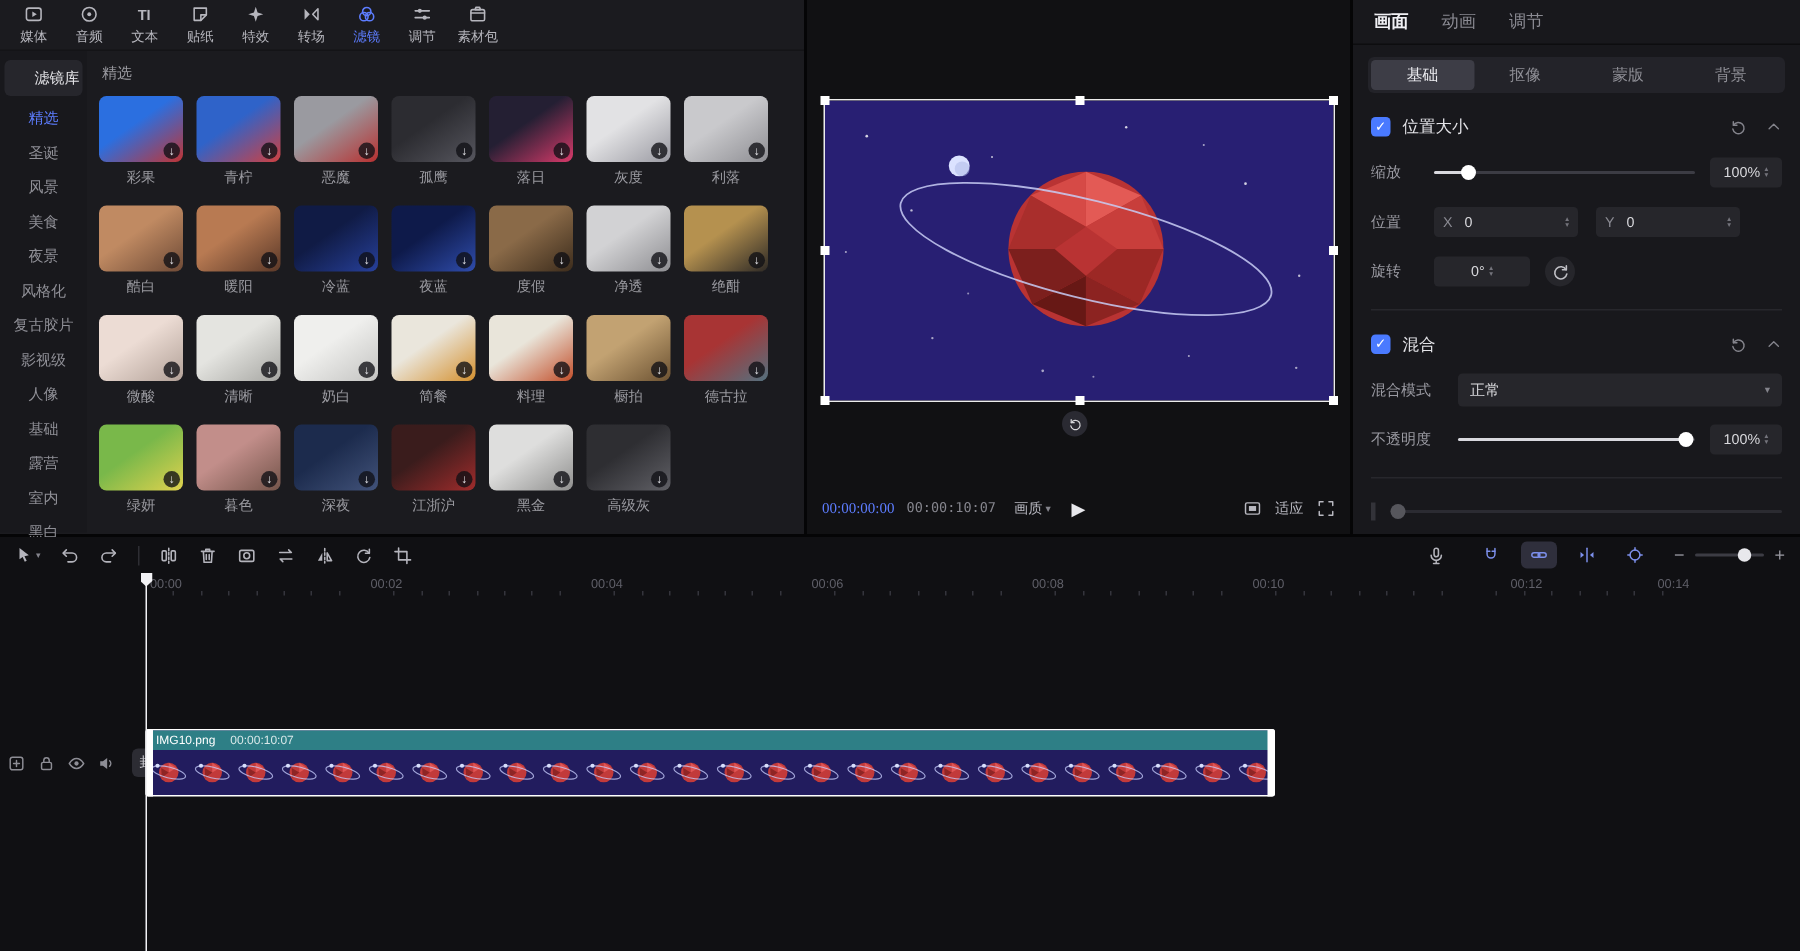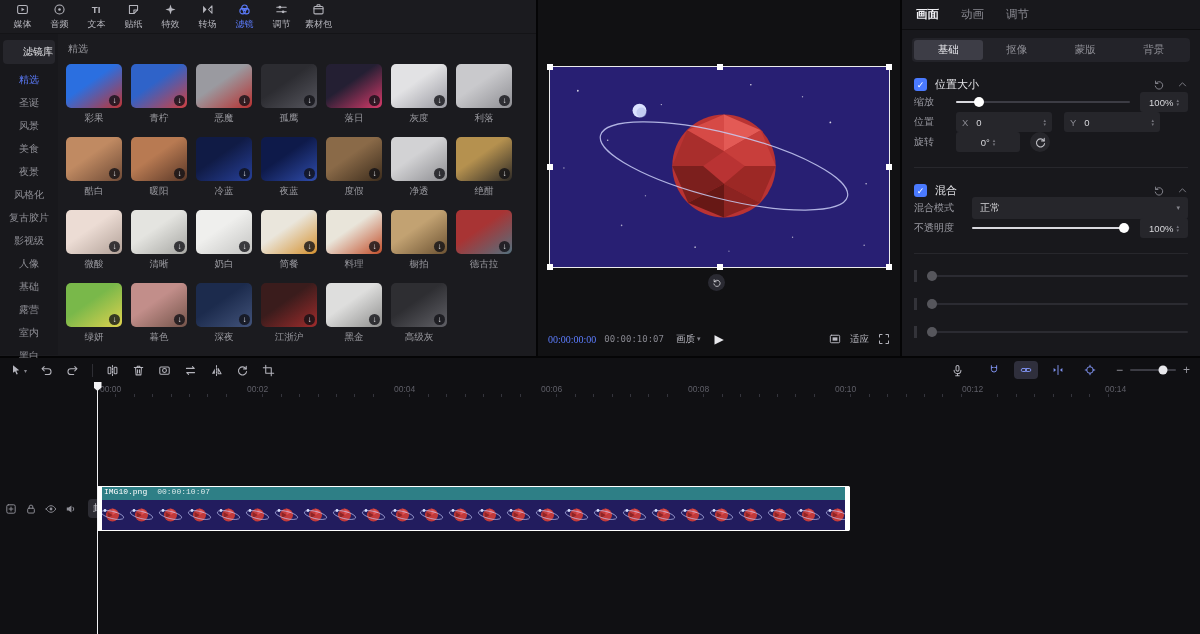--- a/index.html
+++ b/index.html
@@ -55,21 +55,21 @@
   .seg{display:flex;background:#232329;border-radius:4px;margin:8px 10px 0;height:24px;padding:2px;}
   .seg-item{flex:1;display:flex;align-items:center;justify-content:center;font-size:10.5px;color:#8f8f96;border-radius:3px;cursor:pointer;}
   .seg-item.active{background:#3d3d46;color:#ececf0;}
   .insp-body{padding:0 12px;}
   .sec-head{display:flex;align-items:center;margin-top:15px;}
   .cb{width:13px;height:13px;border-radius:3px;background:#4a7aff;color:#fff;font-size:9px;display:flex;align-items:center;justify-content:center;cursor:pointer;flex-shrink:0;}
   .cb.off{background:transparent;border:1.2px solid #5a5a64;}
   .sec-title{margin-left:8px;font-size:11px;color:#e4e4e8;}
   .sec-icons{margin-left:auto;display:flex;gap:12px;color:#84848c;align-items:center;}
   .sec-icons span{cursor:pointer;display:flex;}
-  .irow{display:flex;align-items:center;height:20px;}
+  .irow{display:flex;align-items:center;margin-top:13px;height:20px;}
   .rlabel{width:42px;font-size:10px;color:#9a9aa2;flex-shrink:0;}
   .rlabel.w{width:58px;}
   .slider{flex:1;height:2px;background:#3c3c44;border-radius:1px;position:relative;margin-right:10px;cursor:pointer;}
   .slider .fill{position:absolute;left:0;top:0;bottom:0;background:#d8d8de;border-radius:1px;}
   .slider .knob{position:absolute;top:50%;width:10px;height:10px;border-radius:50%;background:#fff;transform:translate(-50%,-50%);}
   .valbox{width:48px;height:20px;background:#26262b;border-radius:3px;display:flex;align-items:center;justify-content:center;gap:3px;font-size:9.5px;color:#d8d8dc;flex-shrink:0;cursor:pointer;}
   .stp{display:flex;flex-direction:column;font-size:5px;line-height:4px;color:#74747c;}
   .xybox{width:96px;height:20px;background:#26262b;border-radius:3px;display:flex;align-items:center;padding:0 6px;font-size:9.5px;color:#d8d8dc;margin-right:12px;cursor:pointer;}
   .xybox .ax{color:#8a8a92;margin-right:8px;}
   .xybox .stp{margin-left:auto;}
@@ -98,21 +98,21 @@
   .zslider{width:46px;height:2px;background:#3c3c44;position:relative;border-radius:1px;cursor:pointer;}
   .zknob{position:absolute;left:72%;top:50%;transform:translate(-50%,-50%);width:9px;height:9px;background:#e8e8ec;border-radius:50%;}
   .ruler{position:relative;height:16px;}
   .r-label{position:absolute;top:2px;font-size:8.5px;color:#5f5f68;transform:translateX(3px);white-space:nowrap;}
   .r-tick{position:absolute;bottom:1px;width:1px;height:3px;background:#34343c;}
   .tracks{position:absolute;left:0;top:40px;right:0;bottom:0;}
   .track-controls{position:absolute;left:5px;top:101px;display:flex;align-items:center;gap:8px;color:#8d8d95;}
   .track-controls span{display:flex;cursor:pointer;}
   .cover-btn{background:#2c2c33;border-radius:4px;padding:3px 5px;font-size:9.5px;color:#cfcfd5;margin-left:3px;cursor:pointer;white-space:nowrap;}
   .clip{position:absolute;left:97px;top:88px;width:753px;height:45px;border:1px solid #fff;border-radius:2px;background:#221c5e;cursor:pointer;}
-  .clip-head{height:13px;background:#2e7f86;display:flex;gap:10px;padding-left:6px;font-size:8px;color:#fff;white-space:nowrap;overflow:hidden;font-family:Liberation Mono, monospace;}
+  .clip-head{height:13px;background:#2e7f86;display:flex;align-items:center;gap:10px;padding-left:6px;font-size:8px;color:#fff;white-space:nowrap;overflow:hidden;}
   .clip-head .dur{color:rgba(255,255,255,.82);}
   .clip-body{height:30px;display:flex;overflow:hidden;background:#221c5e;}
   .clip-body span{flex-shrink:0;}
   .clip-hd-l,.clip-hd-r{position:absolute;top:-1px;bottom:-1px;width:5px;background:#fff;cursor:ew-resize;}
   .clip-hd-l{left:-1px;border-radius:2px 0 0 2px;}
   .clip-hd-r{right:-1px;border-radius:0 2px 2px 0;}
   .playhead{position:absolute;left:97px;top:24px;bottom:0;width:1px;background:#f2f2f5;z-index:5;cursor:ew-resize;}
   .playhead::before{content:"";position:absolute;left:-3.5px;top:0;width:8px;height:9px;background:#f2f2f5;clip-path:polygon(0 0,100% 0,100% 60%,50% 100%,0 60%);}
 </style>
 </head>
@@ -755,21 +755,21 @@
       </div>
     </div>
 
     <div class="ruler" id="ruler">
         <span class="r-label" style="left: 97px;">00:00</span>
         <span class="r-label" style="left: 244px;">00:02</span>
         <span class="r-label" style="left: 391px;">00:04</span>
         <span class="r-label" style="left: 538px;">00:06</span>
         <span class="r-label" style="left: 685px;">00:08</span>
         <span class="r-label" style="left: 832px;">00:10</span>
-        <span class="r-label" style="left: 959px;">00:12</span>
+        <span class="r-label" style="left: 1004px;">00:12</span>
         <span class="r-label" style="left: 1102px;">00:14</span>
         <span class="r-tick" style="left: 115.375px;"></span>
         <span class="r-tick" style="left: 133.75px;"></span>
         <span class="r-tick" style="left: 152.125px;"></span>
         <span class="r-tick" style="left: 170.5px;"></span>
         <span class="r-tick" style="left: 188.875px;"></span>
         <span class="r-tick" style="left: 207.25px;"></span>
         <span class="r-tick" style="left: 225.625px;"></span>
         <span class="r-tick" style="left: 262.375px;"></span>
         <span class="r-tick" style="left: 280.75px;"></span>

